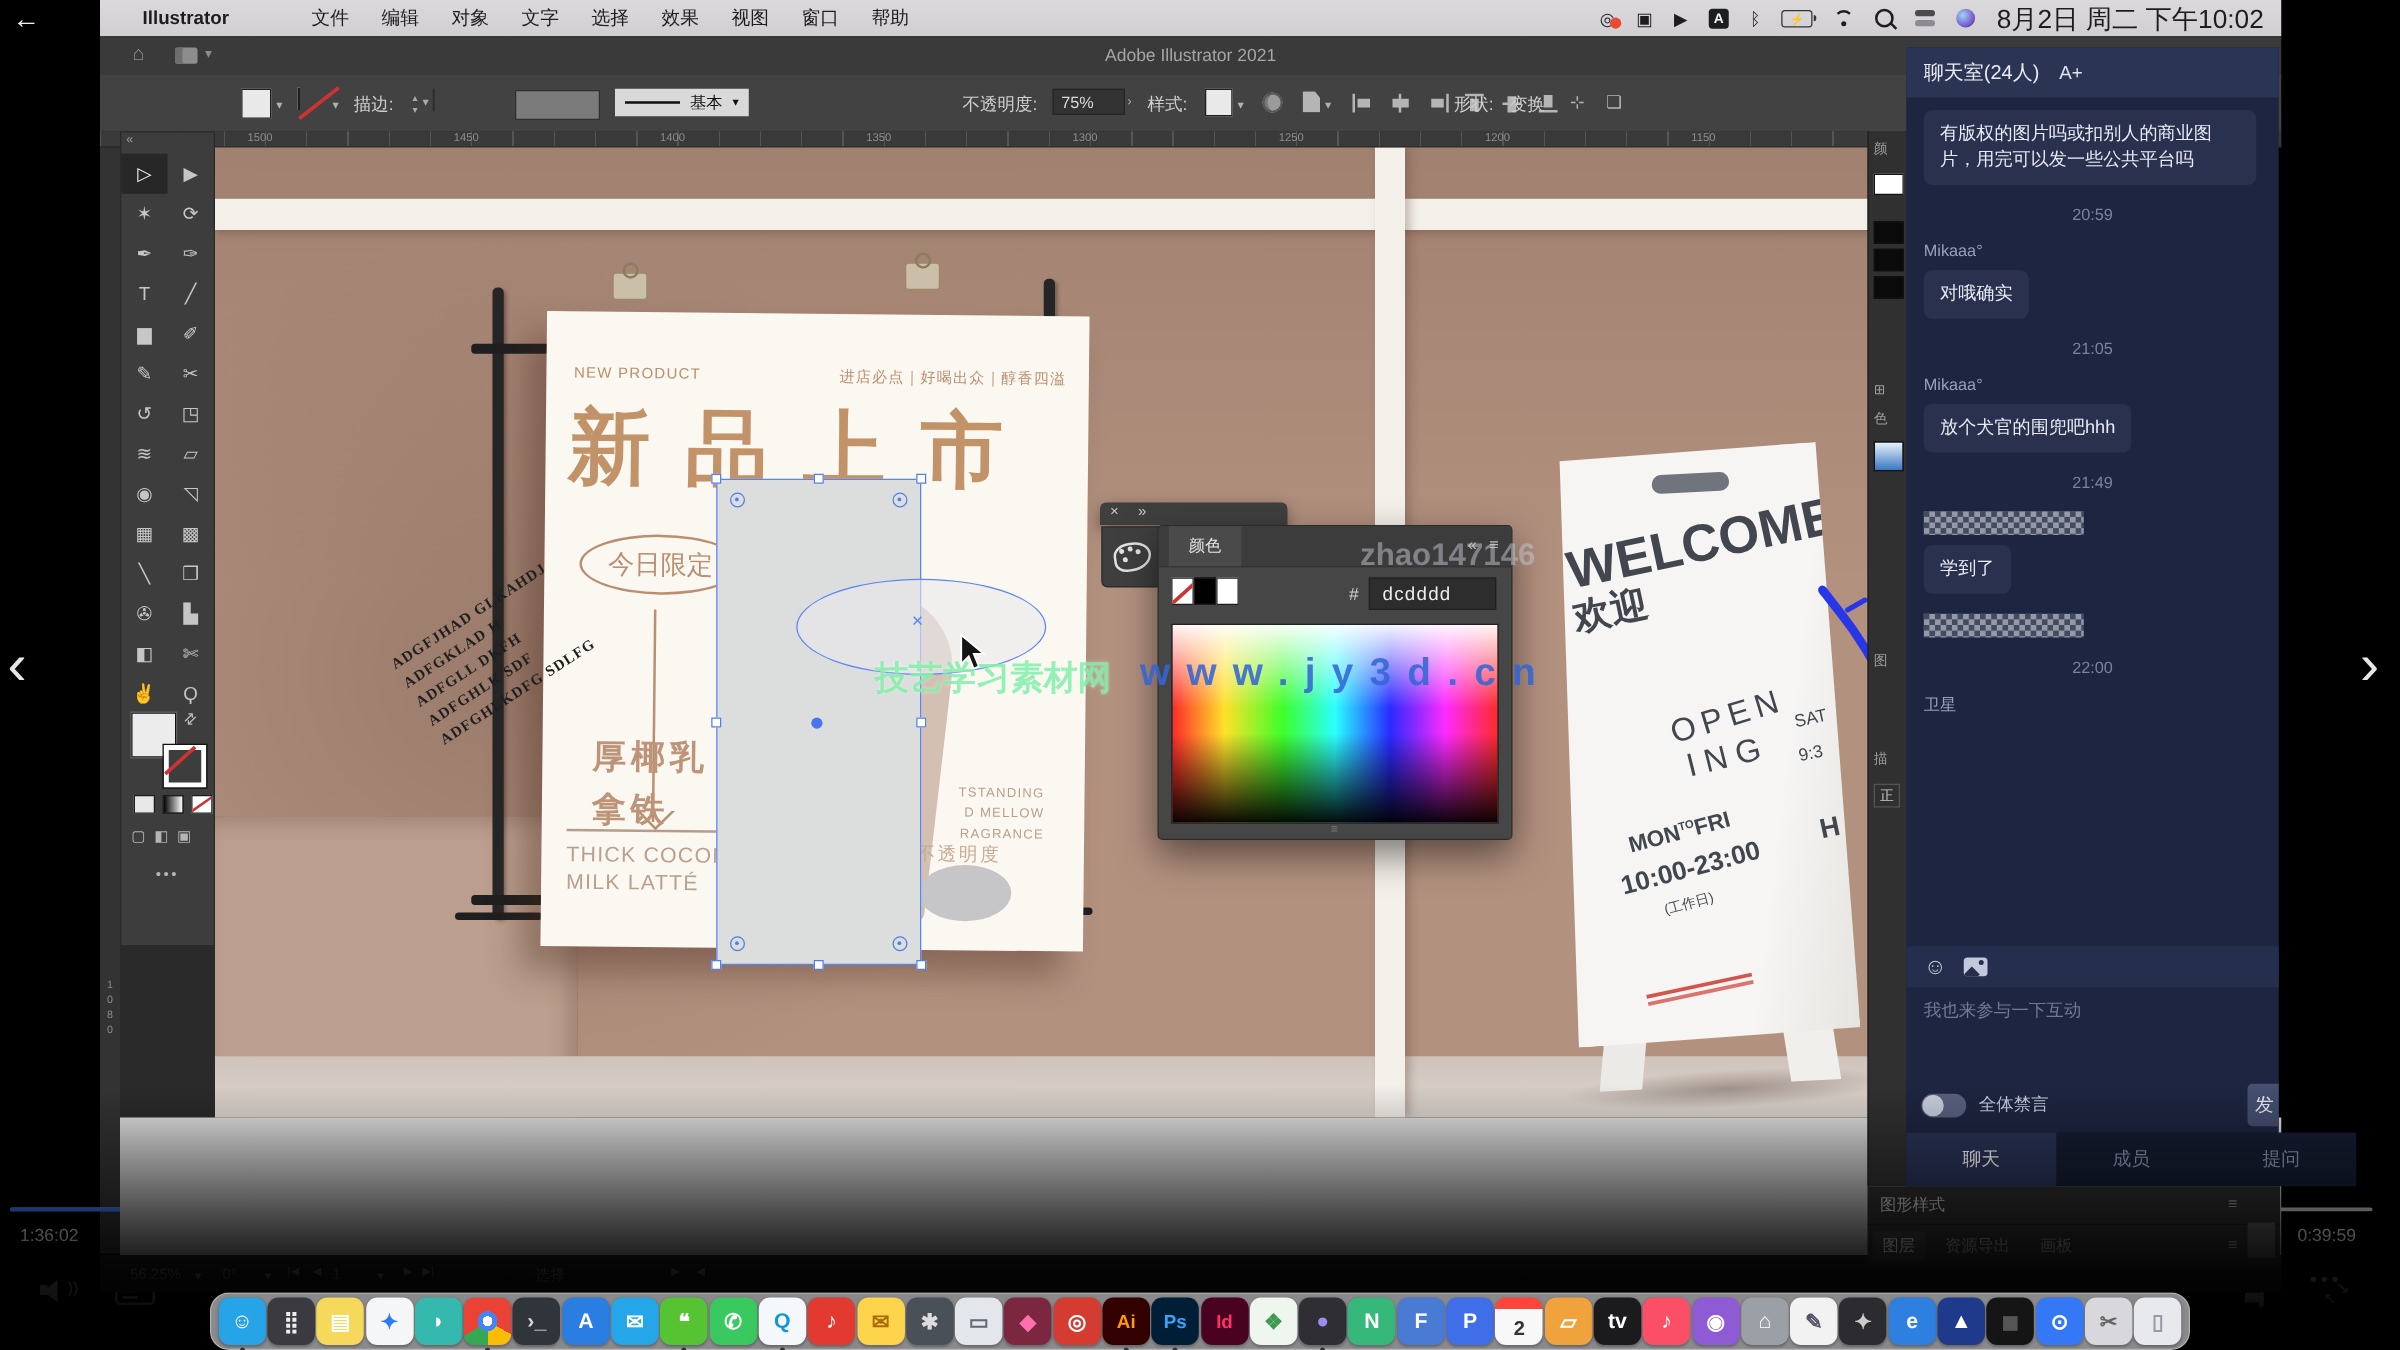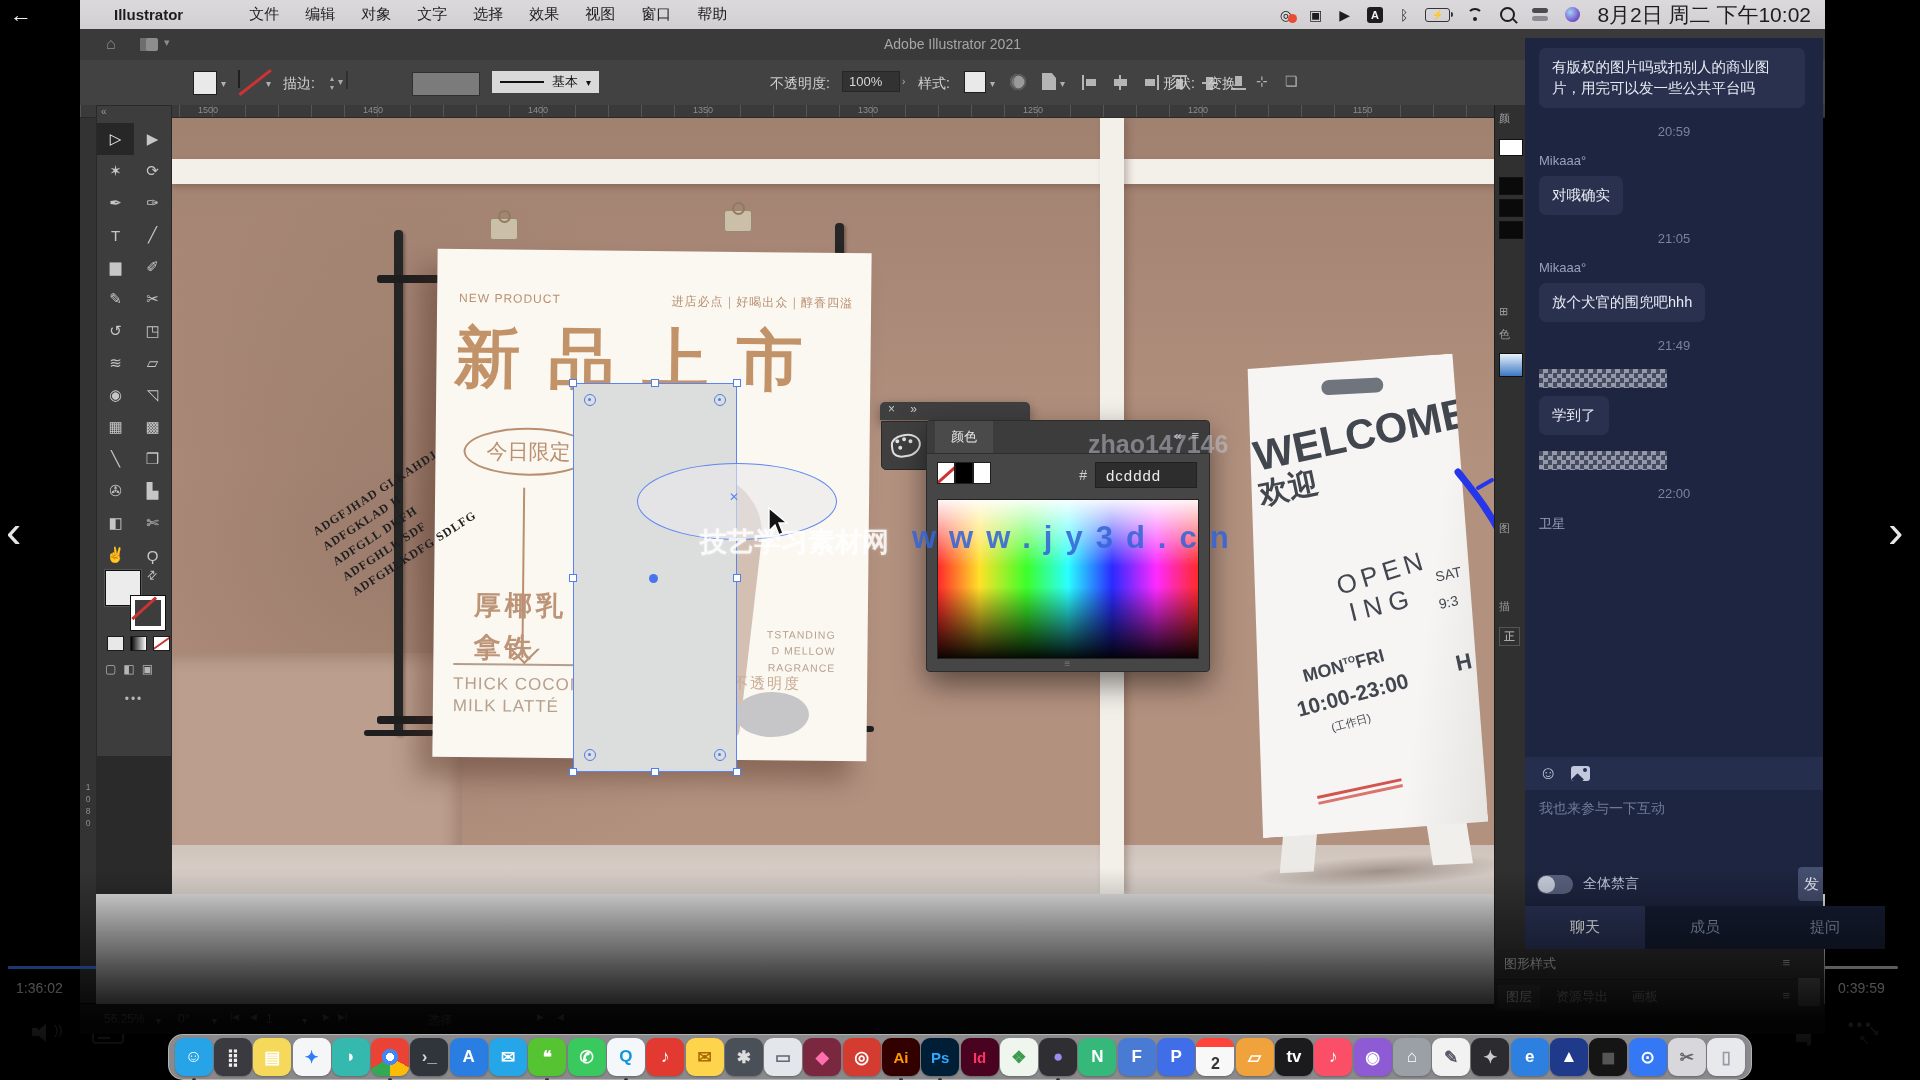--- a/index.html
+++ b/index.html
@@ -212,21 +212,21 @@
   .cp-hash{position:absolute;right:122px;top:46px;color:#cfcfcf;font-size:14px;}
   .cp-hex{position:absolute;right:12px;top:41px;width:102px;height:26px;background:#2d2d2d;border:1px solid #212121;
           color:#ececec;font-size:15px;display:flex;align-items:center;padding-left:10px;box-sizing:border-box;letter-spacing:1px;}
   .spectrum{position:absolute;left:10px;top:78px;width:260px;height:158px;border:1px solid #222;
     background:linear-gradient(to bottom,rgba(255,255,255,.95),rgba(255,255,255,0) 42%,rgba(0,0,0,0) 55%,rgba(0,0,0,.95)),
     linear-gradient(to right,#ff2a2a,#ffe12a 16%,#3dff2a 34%,#2affff 50%,#2a2aff 67%,#ff2aff 84%,#ff2a2a);}
   .cp-grip{position:absolute;left:50%;bottom:2px;transform:translateX(-50%);color:#777;font-size:10px;letter-spacing:1px;}
 
   
   .wm{z-index:12;pointer-events:none;}
-  .wm-brand{left:700px;top:524px;font-size:27px;font-weight:bold;color:#ffffff;opacity:.88;text-shadow:0 0 3px rgba(255,255,255,.45);}
+  .wm-brand{left:700px;top:524px;font-size:27px;font-weight:bold;color:#86efac;opacity:.88;text-shadow:0 0 3px rgba(255,255,255,.45);}
   .wm-url{left:912px;top:520px;font-size:31px;font-weight:bold;color:#3566d6;opacity:.88;letter-spacing:13px;}
   .wm-uid{left:1088px;top:430px;font-size:25px;font-weight:600;color:rgba(195,200,212,.5);}
 
   
   .chat{left:1525px;top:38px;width:298px;height:911px;background:#1d2540;z-index:20;display:flex;flex-direction:column;color:#e9ebf4;}
   .chat-head{height:40px;background:#2b3452;display:flex;align-items:center;padding:0 14px;flex:0 0 40px;}
   .chat-title{font-size:16px;}
   .fontbtn{margin-left:16px;font-size:15px;color:#dfe3f0;}
   .msgs{flex:1;overflow:hidden;padding-top:2px;}
   .m-bubble{margin:8px 14px 0;background:#29314f;border-radius:7px;padding:9px 13px;font-size:14.5px;line-height:1.45;
@@ -327,21 +327,21 @@
         <span>▾</span>
       </span>
     <span class="cb ddbox" style="left:264px;top:12px;"><i>▾</i></span>
     <span class="cb graybox" style="left:332px;top:12px;"></span>
     <span class="cb basicbox" style="left:412px;top:11px;">
       <span class="bline"></span>
       <span>基本</span>
       <span style="font-size:10px;">▾</span>
     </span>
     <span class="cb" style="left:690px;top:15px;">不透明度:</span>
-    <span class="cb field" style="left:762px;top:11px;width:44px;">100%</span>
+    <span class="cb field" style="left:762px;top:11px;width:44px;">75%</span>
     <span class="cb chev" style="left:822px;top:16px;">›</span>
     <span class="cb" style="left:838px;top:15px;">样式:</span>
     <span class="cb swatch sw-white" style="left:884px;top:11px;width:22px;height:22px;"></span>
     <span class="cb chev" style="left:910px;top:18px;">▾</span>
     <span class="cb globe" style="left:930px;top:14px;"></span>
     <span class="cb docic" style="left:962px;top:13px;"></span>
     <span class="cb chev" style="left:980px;top:18px;">▾</span>
     <span class="cb" style="left:1002px;top:15px;">
       <span class="al al-l"><i class="b1"></i><i class="b2"></i></span>
       <span class="al al-c"><i class="b1"></i><i class="b2"></i></span>
@@ -571,20 +571,24 @@
     <div class="cp-hex">dcdddd</div>
     <div class="spectrum"></div>
     <div class="cp-grip">≡</div>
   </div>
 
   <div class="abs wm wm-uid">zhao147146</div>
   <div class="abs wm wm-brand">技艺学习素材网</div>
   <div class="abs wm wm-url">www.jy3d.cn</div>
 
   <div class="abs chat">
+    <div class="chat-head">
+      <span class="chat-title">聊天室(24人)</span>
+      <span class="fontbtn">A+</span>
+    </div>
     <div class="msgs">
       <div class="mrow">
           <span class="m-bubble">有版权的图片吗或扣别人的商业图片，用完可以发一些公共平台吗</span>
         </div>
       <div class="m-time">20:59</div>
       <div class="m-name">Mikaaa°</div>
       <div class="mrow">
           <span class="m-bubble">对哦确实</span>
         </div>
       <div class="m-time">21:05</div>

